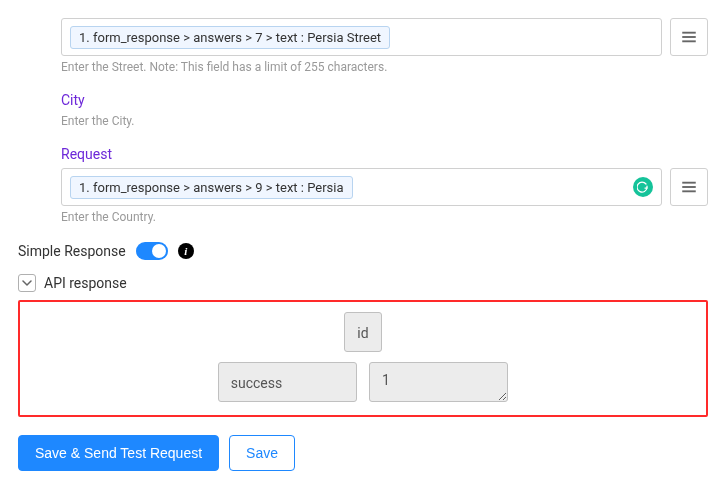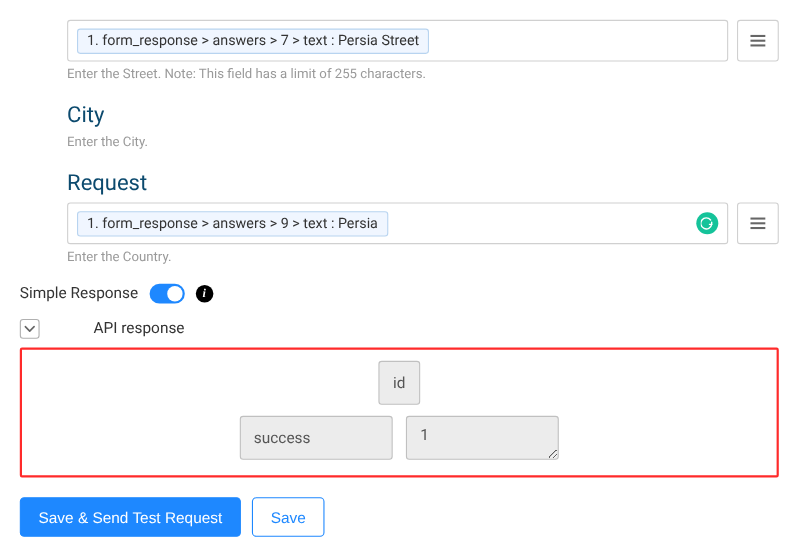--- a/index.html
+++ b/index.html
@@ -6,22 +6,22 @@
   body {
     font-family: -apple-system, BlinkMacSystemFont, "Segoe UI", Roboto, Arial, sans-serif;
     font-size: 14px;
     color: #333;
     background: #fff;
     padding: 18px;
     width: 726px;
   }
   .field-block { margin-bottom: 18px; margin-left: 43px; }
   .field-label {
-    font-size: 20px;
-    color: #0c4a6e;
+    font-size: 14px;
+    color: #6d28d9;
     margin-bottom: 6px;
     font-weight: 400;
   }
   .input-row {
     display: flex;
     align-items: stretch;
     gap: 8px;
   }
   .pill-container {
     flex: 1;
@@ -110,21 +110,20 @@
     background: #fff;
     display: flex;
     align-items: center;
     justify-content: center;
     cursor: pointer;
   }
   .expand-btn svg { width: 10px; height: 10px; }
   .api-title {
     font-size: 14px;
     color: #333;
-    margin-left: 41px;
   }
   .api-box {
     border: 2px solid #ff2a2a;
     border-radius: 2px;
     padding: 10px;
     display: flex;
     flex-direction: column;
     gap: 10px;
     align-items: center;
   }

